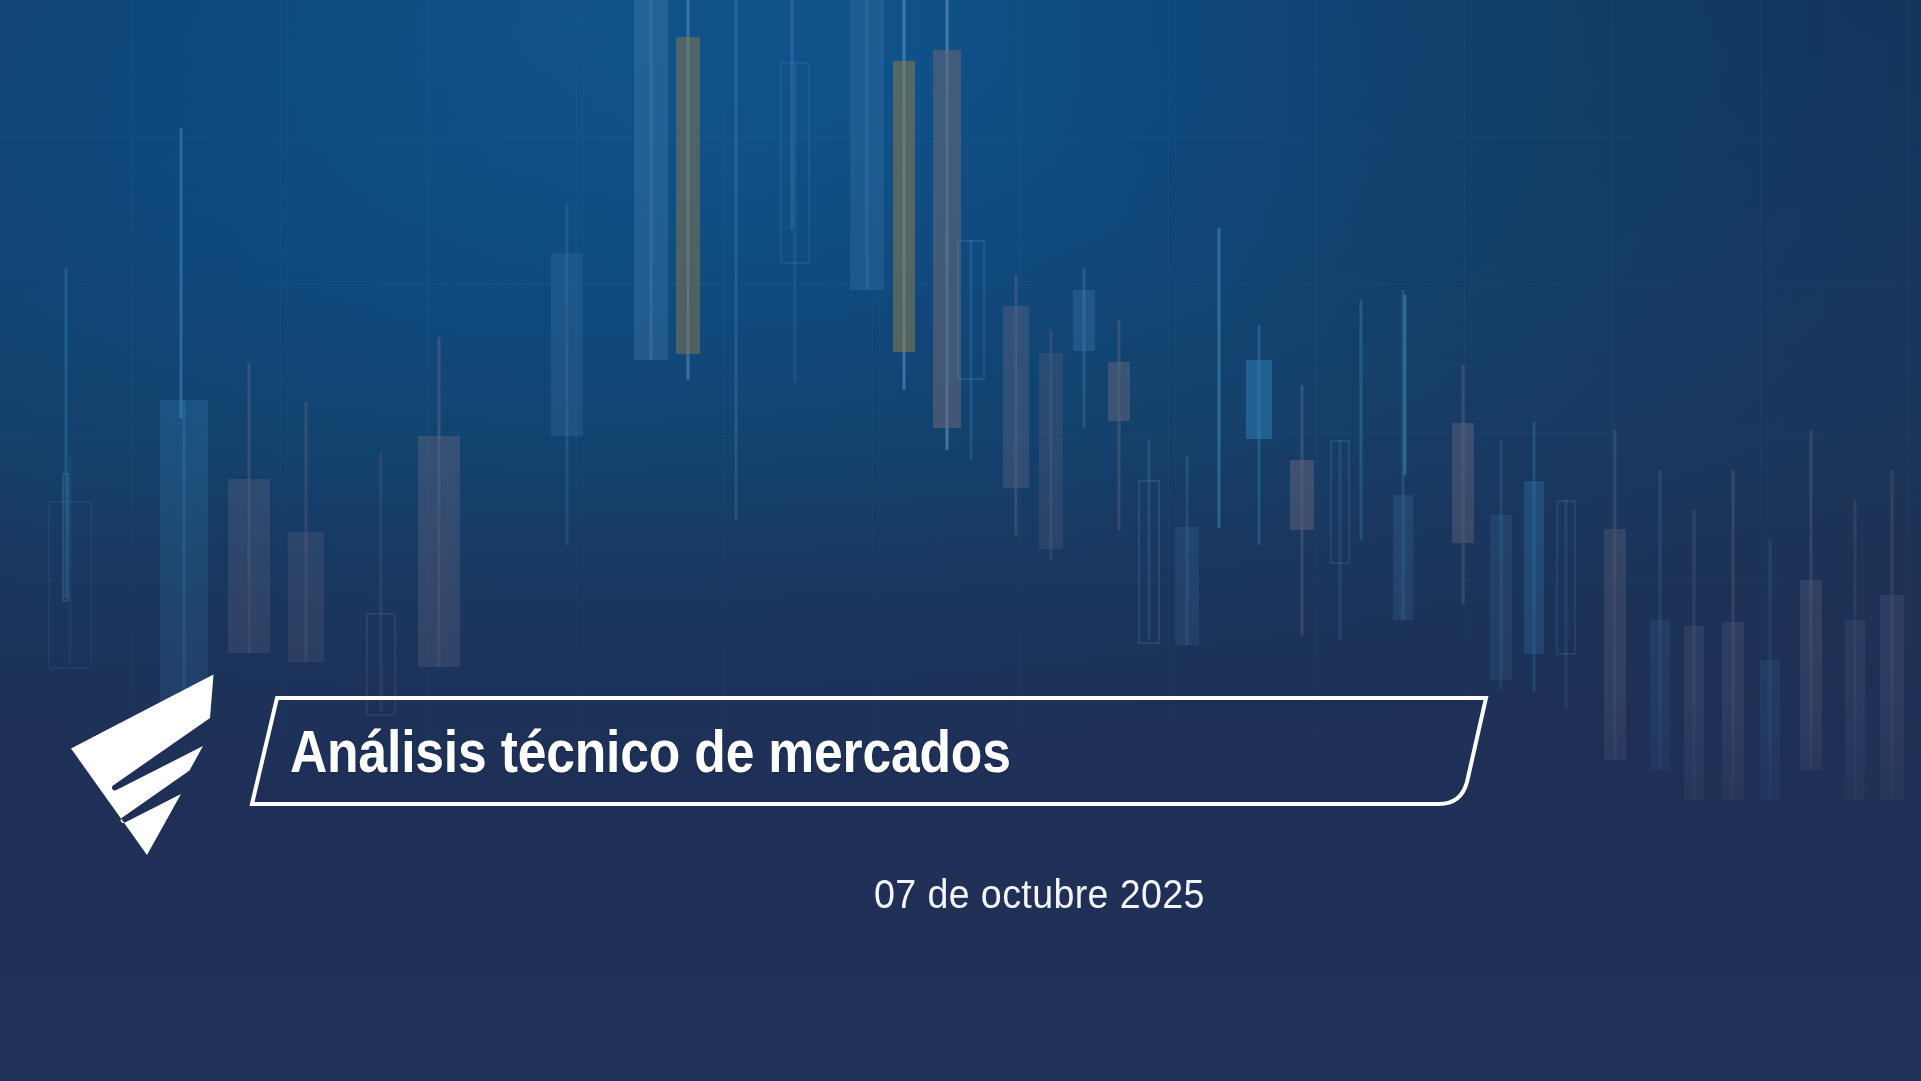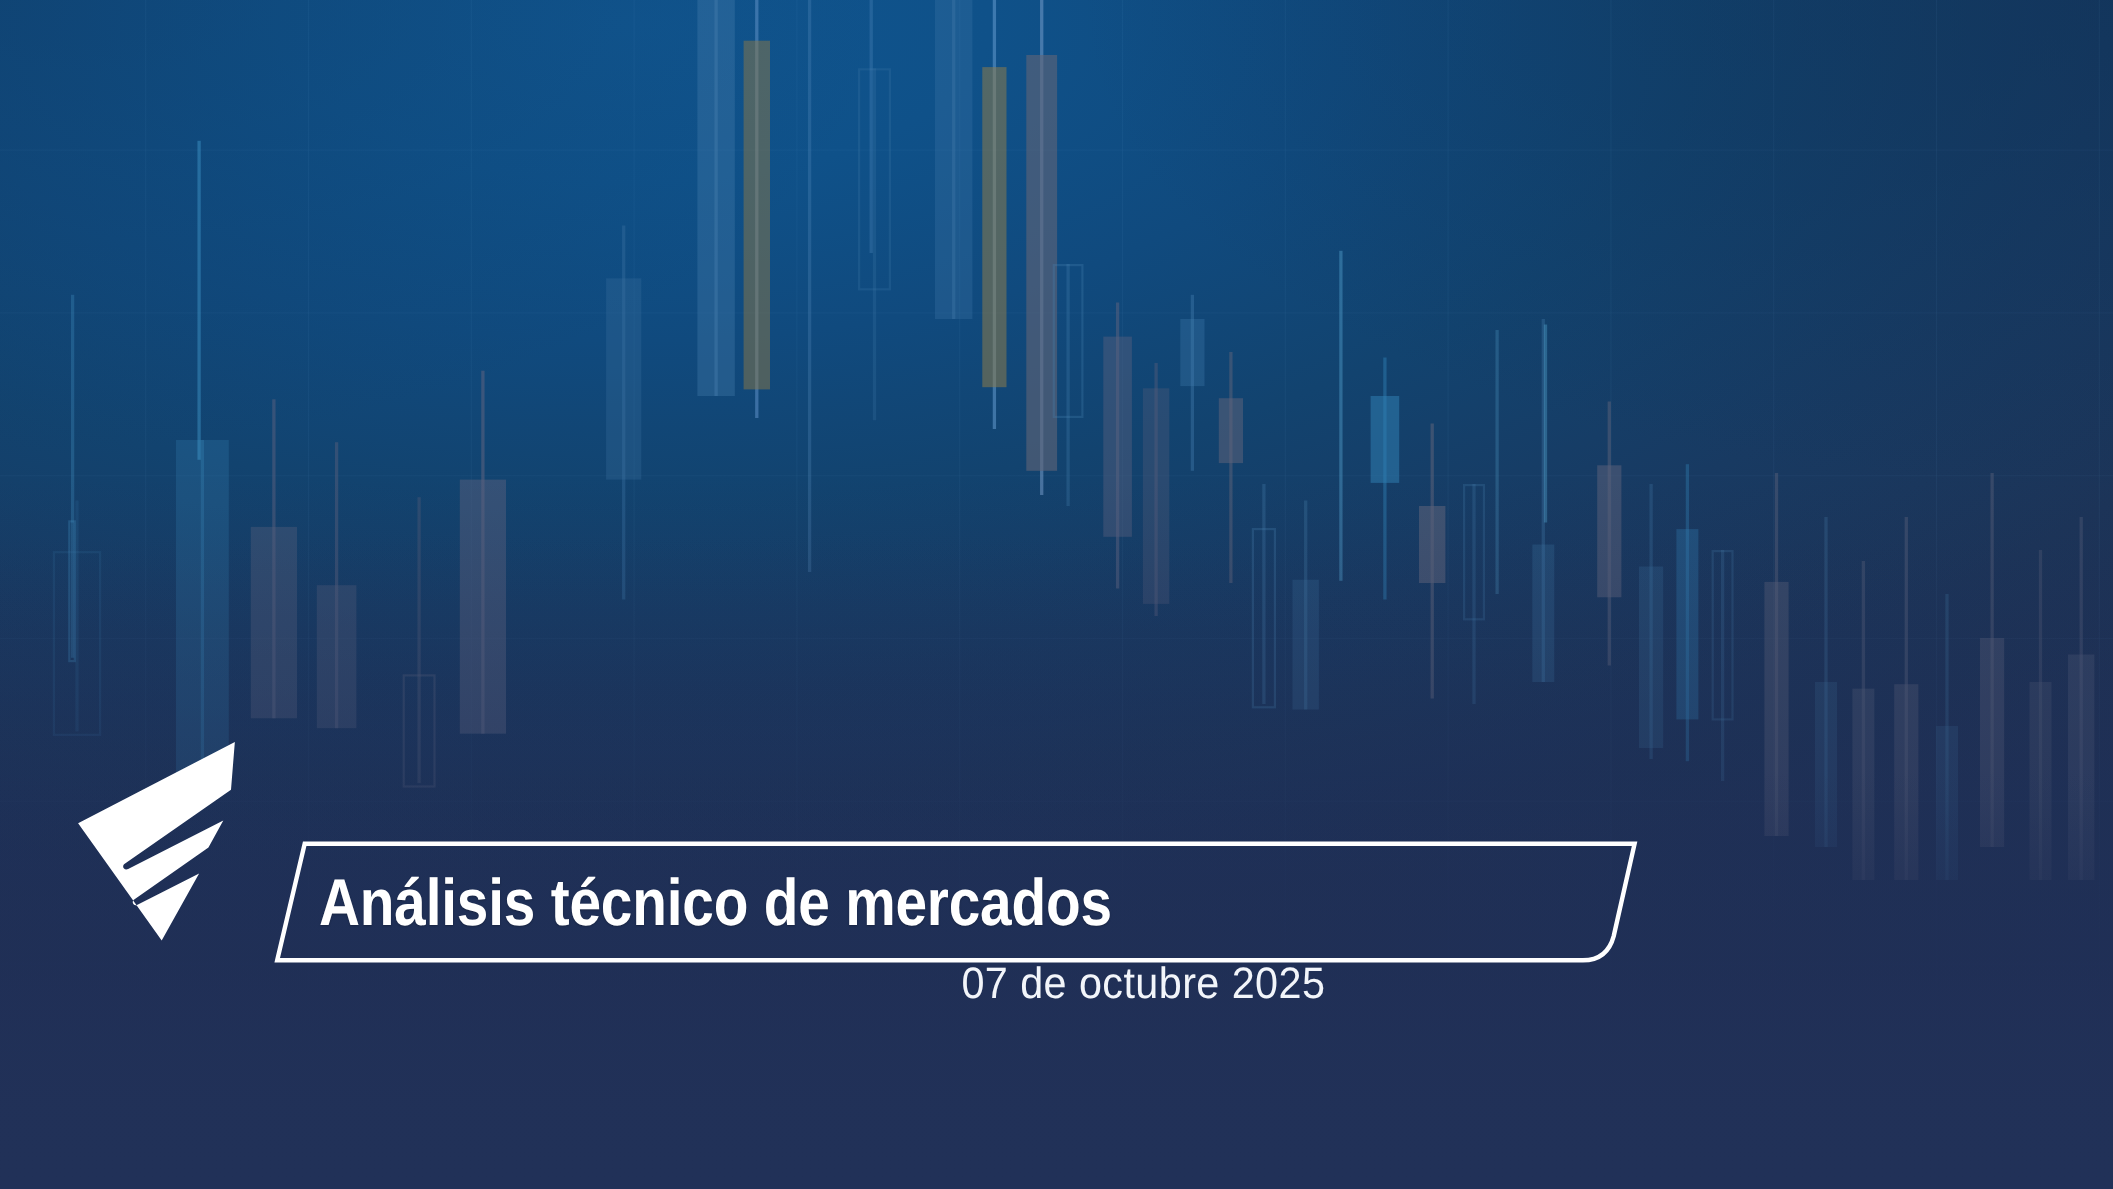--- a/index.html
+++ b/index.html
@@ -83,21 +83,21 @@
   
   #logo{
     position:absolute;
     left:63px;top:672px;
     width:165px;height:186px;
   }
 
   
   #banner{
     position:absolute;
-    left:205px;top:760px;
+    left:205px;top:691px;
     width:1285px;height:120px;
   }
   #banner svg{position:absolute;inset:0;}
   #title{
     position:absolute;
     left:85px;top:0;height:120px;
     display:flex;align-items:center;
     color:#ffffff;
     font-family:"Liberation Sans", sans-serif;
     font-weight:bold;

